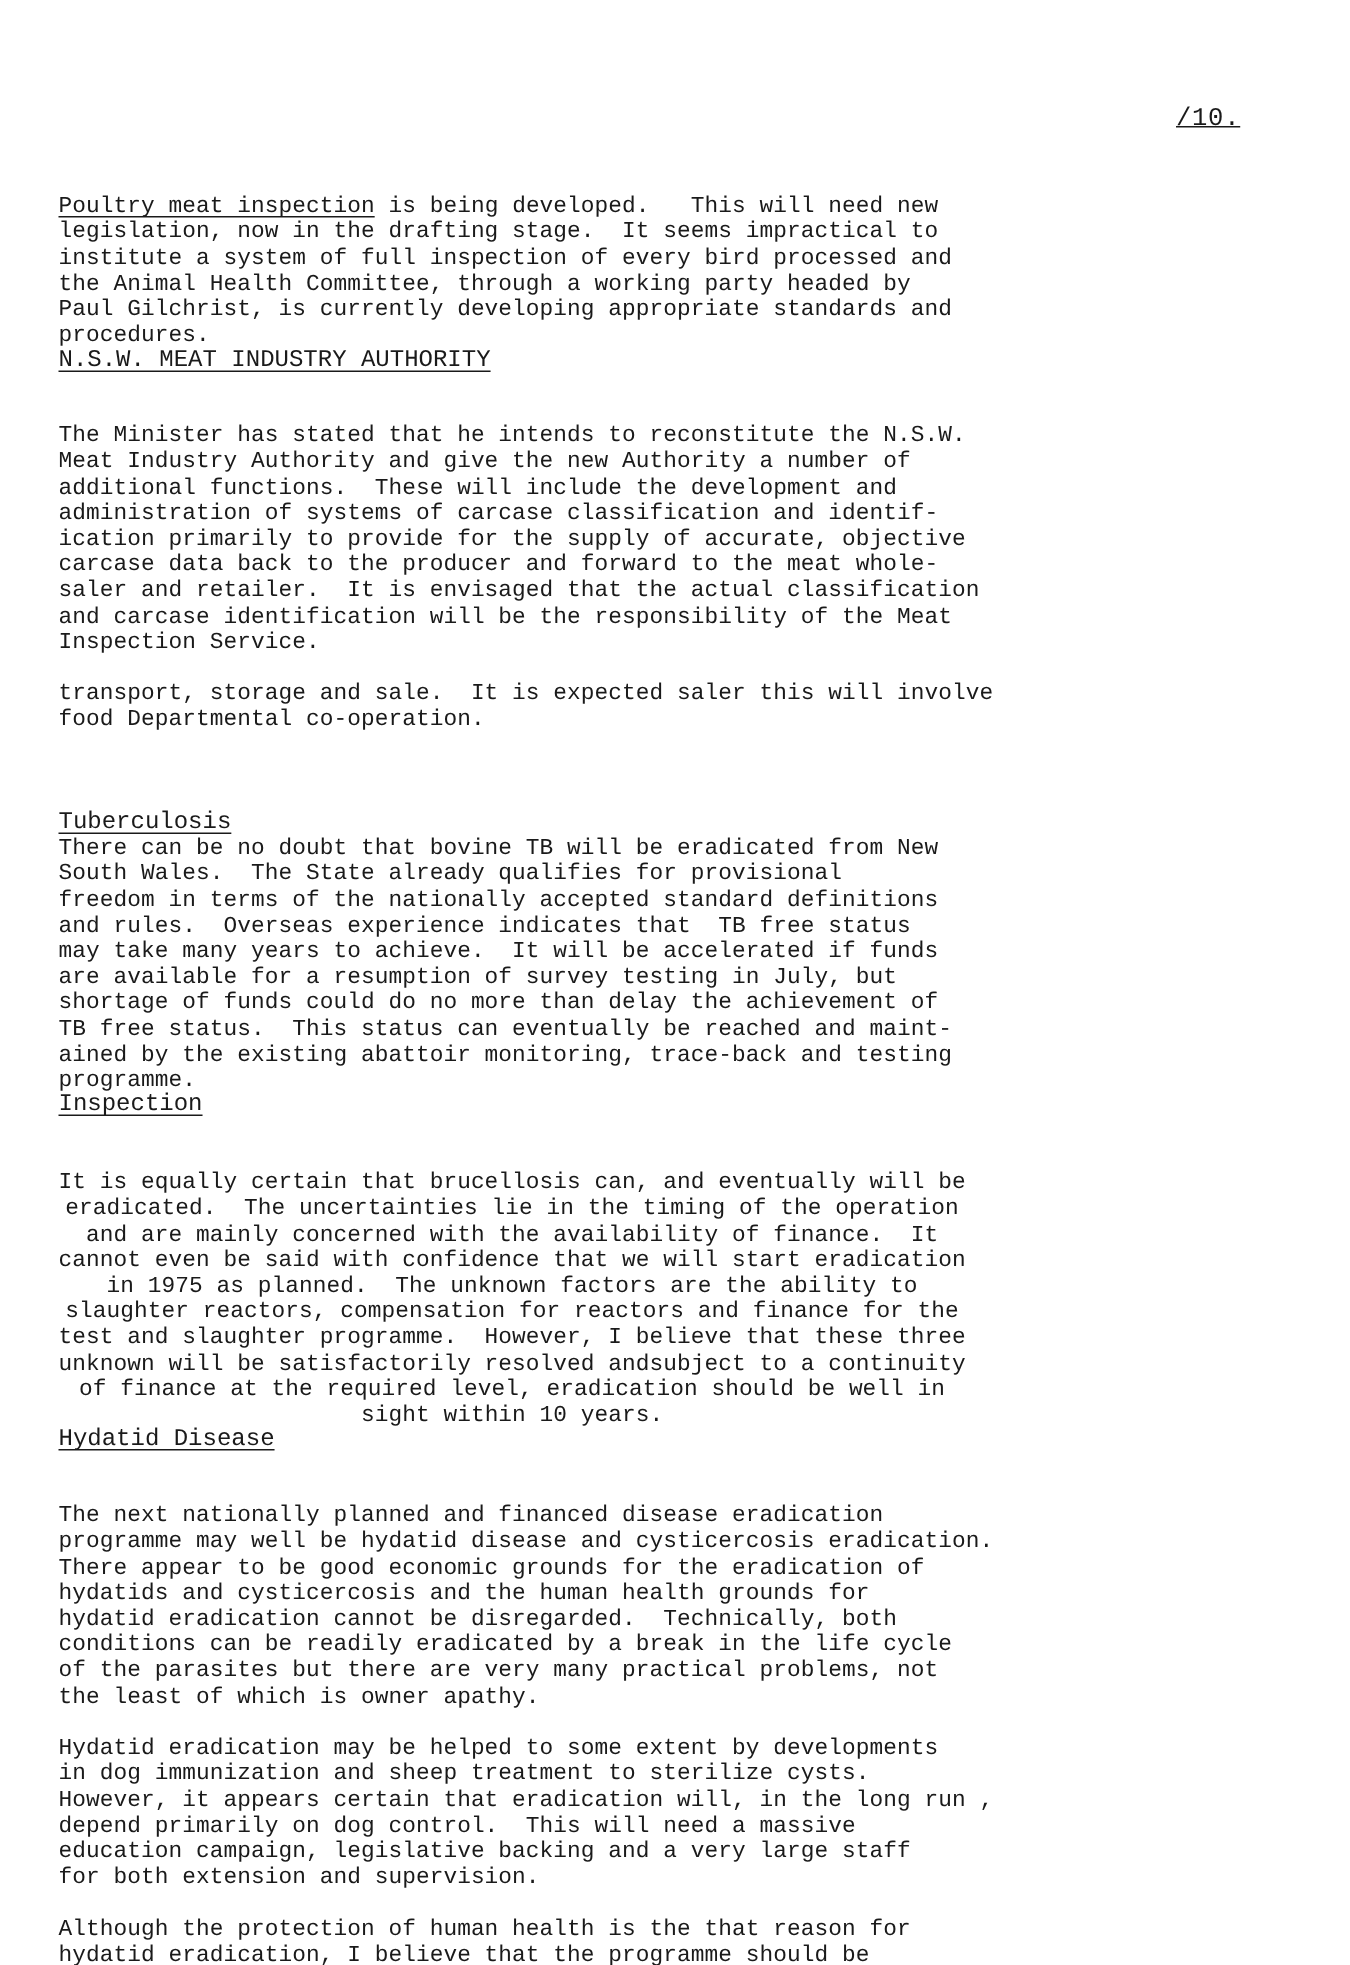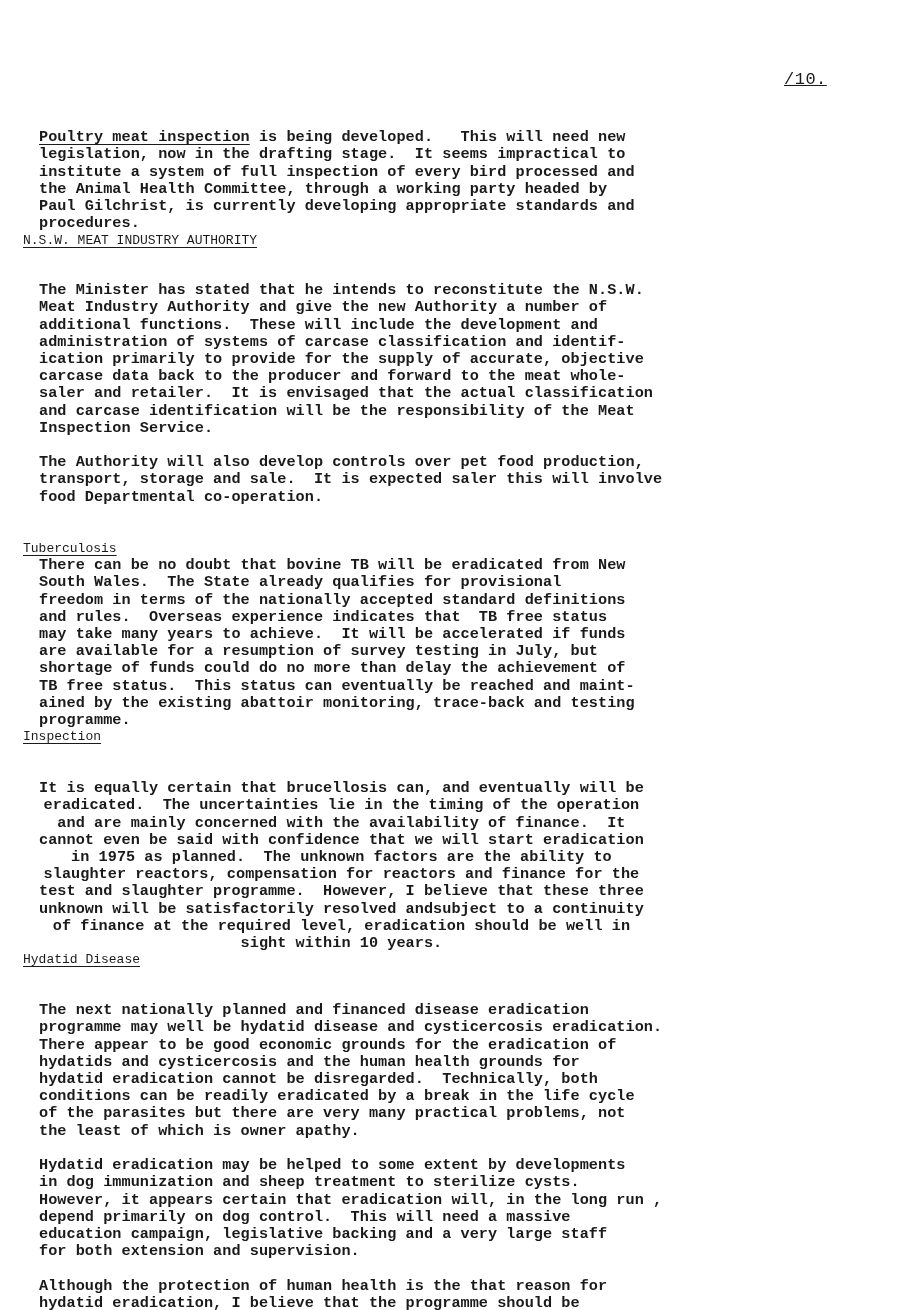--- a/index.html
+++ b/index.html
@@ -11,45 +11,45 @@
   .page-num {
     position: absolute; top: 70px; left: 784px;
     font-size: 17px; letter-spacing: 0.5px; text-decoration: underline;
   }
   .block {
     position: absolute; left: 39px;
     font-size: 15.2px; line-height: 17.2px;
     white-space: pre; letter-spacing: 0.05px;
   }
   .heading {
-    position: absolute; left: 23px;
-    font-size: 13px; line-height: 17px;
+    position: absolute; left: 39px;
+    font-size: 16px; line-height: 17px;
     white-space: pre; text-decoration: underline;
     text-underline-offset: 3px;
   }
   .ul { text-decoration: underline; text-underline-offset: 3px; }
-  .line { display: block; font-weight: bold; }
+  .line { display: block; }
 </style>
 </head>
 <body>
 
 <div class="page-num">/10.</div>
 
 <div class="block" style="top:112px;">
 <span class="line"><span class="ul">Poultry meat inspection</span><span> is being developed.   This will need new</span></span><span class="line">legislation, now in the drafting stage.  It seems impractical to</span><span class="line">institute a system of full inspection of every bird processed and</span><span class="line">the Animal Health Committee, through a working party headed by</span><span class="line">Paul Gilchrist, is currently developing appropriate standards and</span><span class="line">procedures.</span>
 </div>
 
 <div class="heading" style="top:232px;">N.S.W. MEAT INDUSTRY AUTHORITY</div>
 
 <div class="block" style="top:265px;">
 <span class="line">The Minister has stated that he intends to reconstitute the N.S.W.</span><span class="line">Meat Industry Authority and give the new Authority a number of</span><span class="line">additional functions.  These will include the development and</span><span class="line">administration of systems of carcase classification and identif-</span><span class="line">ication primarily to provide for the supply of accurate, objective</span><span class="line">carcase data back to the producer and forward to the meat whole-</span><span class="line">saler and retailer.  It is envisaged that the actual classification</span><span class="line">and carcase identification will be the responsibility of the Meat</span><span class="line">Inspection Service.</span>
 </div>
 
 <div class="block" style="top:437px;">
-<span class="line">The Authority will also develop controls over pet food production,</span><span class="line">transport, storage and sale.  It is expected saler this will involve</span><span class="line">food Departmental co-operation.</span>
+<span class="line">transport, storage and sale.  It is expected saler this will involve</span><span class="line">food Departmental co-operation.</span>
 </div>
 
 <div class="heading" style="top:505px;margin-top:35px;">Tuberculosis</div>
 
 <div class="block" style="top:540px;">
 <span class="line">There can be no doubt that bovine TB will be eradicated from New</span><span class="line">South Wales.  The State already qualifies for provisional</span><span class="line">freedom in terms of the nationally accepted standard definitions</span><span class="line">and rules.  Overseas experience indicates that  TB free status</span><span class="line">may take many years to achieve.  It will be accelerated if funds</span><span class="line">are available for a resumption of survey testing in July, but</span><span class="line">shortage of funds could do no more than delay the achievement of</span><span class="line">TB free status.  This status can eventually be reached and maint-</span><span class="line">ained by the existing abattoir monitoring, trace-back and testing</span><span class="line">programme.</span>
 </div>
 
 <div class="heading" style="top:728px;">Inspection</div>
 

